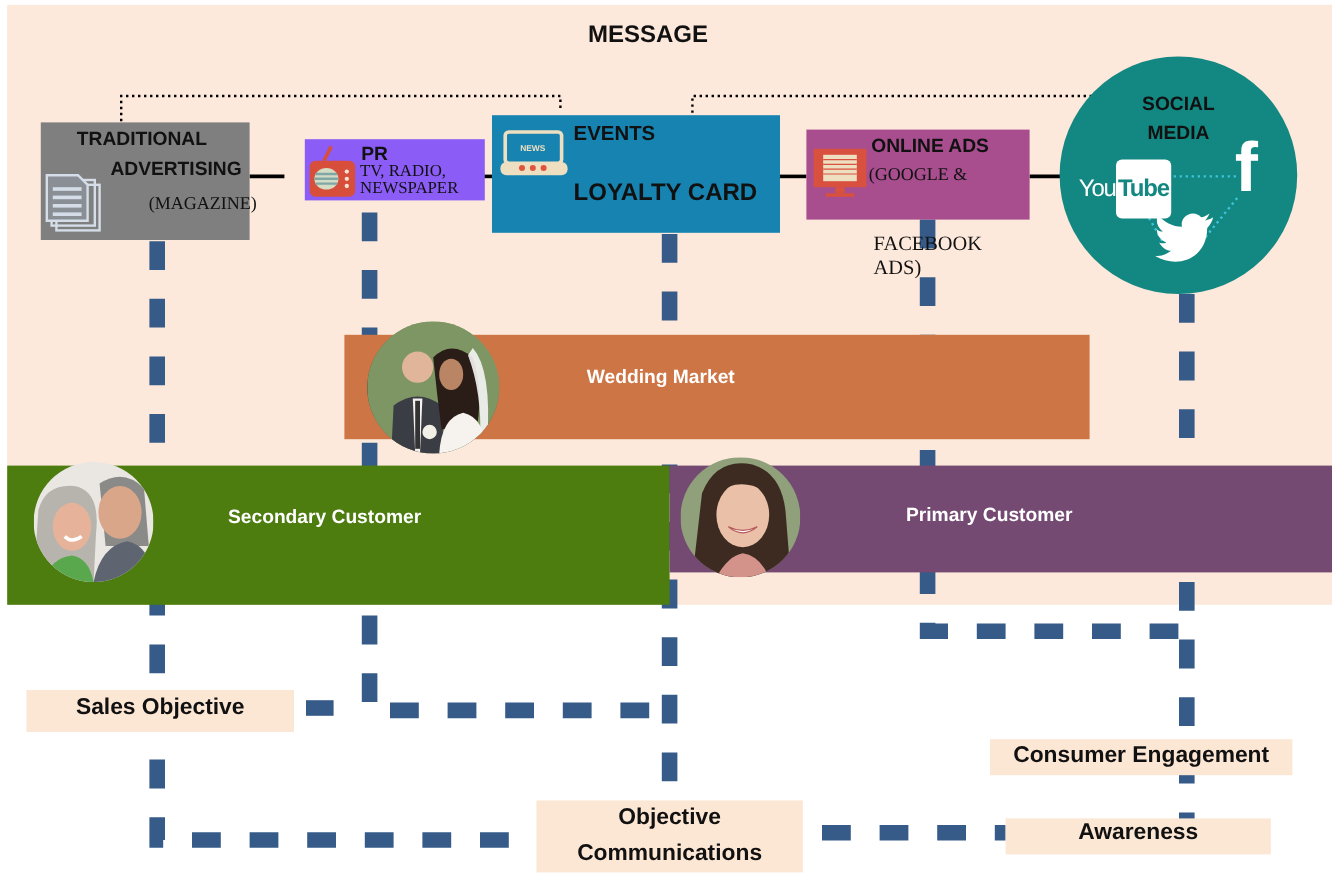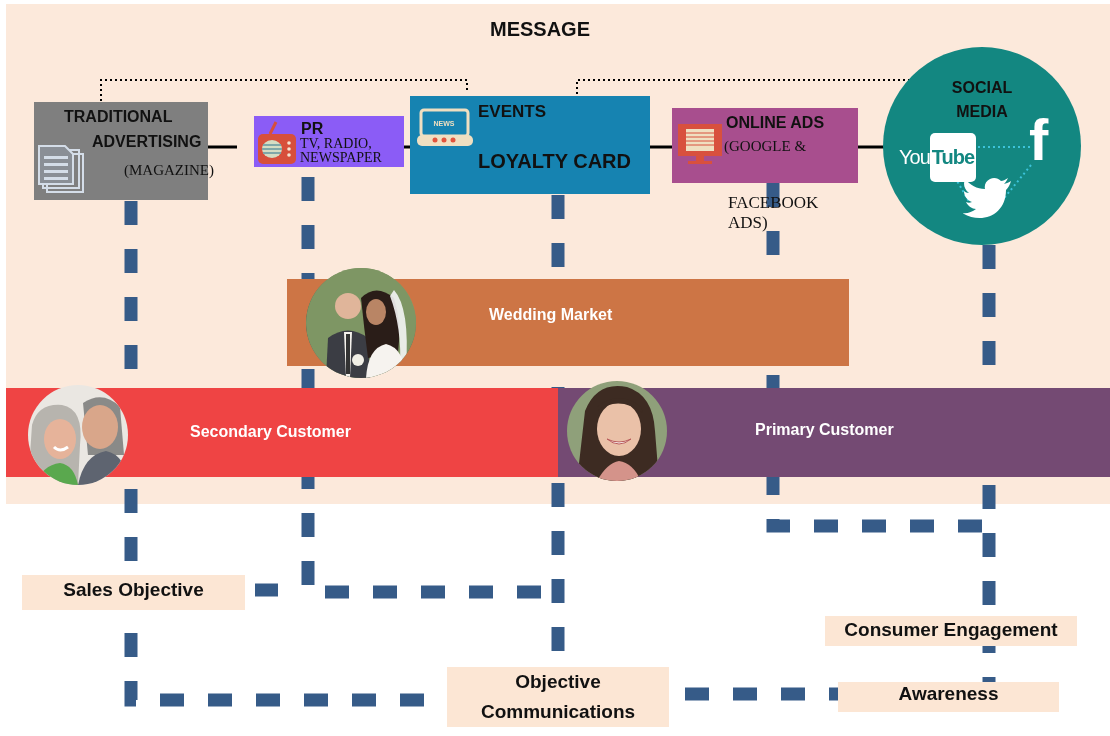--- a/index.html
+++ b/index.html
@@ -10,22 +10,22 @@
   #title { left:440px; top:18px; width:200px; text-align:center; font-weight:bold; font-size:20px; color:#111; }
   svg.overlay { position:absolute; left:0; top:0; width:1110px; height:736px; overflow:visible; }
   .box { position:absolute; box-sizing:border-box; color:#111; }
   .bold { font-weight:bold; }
   .serif { font-family:"Liberation Serif", "DejaVu Serif", serif; }
   #trad { left:34px; top:102px; width:174px; height:98px; background:#7f7f7f; }
   #pr { left:254px; top:116px; width:150px; height:51px; background:#8b5cf6; }
   #events { left:410px; top:96px; width:240px; height:98px; background:#1683b1; }
   #online { left:672px; top:108px; width:186px; height:75px; background:#a84e8e; }
   #social { left:883px; top:47px; width:198px; height:198px; border-radius:50%; background:#138781; }
-  #wedding { left:287px; top:279px; width:562px; height:87px; background:#cd7545;padding-left:47px; }
-  #secondary { left:6px; top:388px; width:552px; height:89px; background:#ef4444; }
+  #wedding { left:287px; top:279px; width:621px; height:87px; background:#cd7545;padding-left:47px; }
+  #secondary { left:6px; top:388px; width:552px; height:116px; background:#4d7c0f; }
   #primary { left:558px; top:388px; width:552px; height:89px; background:#744a73;text-align:center; }
   .band-label { position:absolute; color:#fff; font-weight:bold; font-size:16px; }
   .photo { position:absolute; border-radius:50%; overflow:hidden; }
   .label-box { position:absolute; background:#fce6d4; font-weight:bold; color:#111; text-align:center; font-size:19px; }
 </style>
 </head>
 <body>
 
 <div id="bg-panel" class="abs"></div>
 

